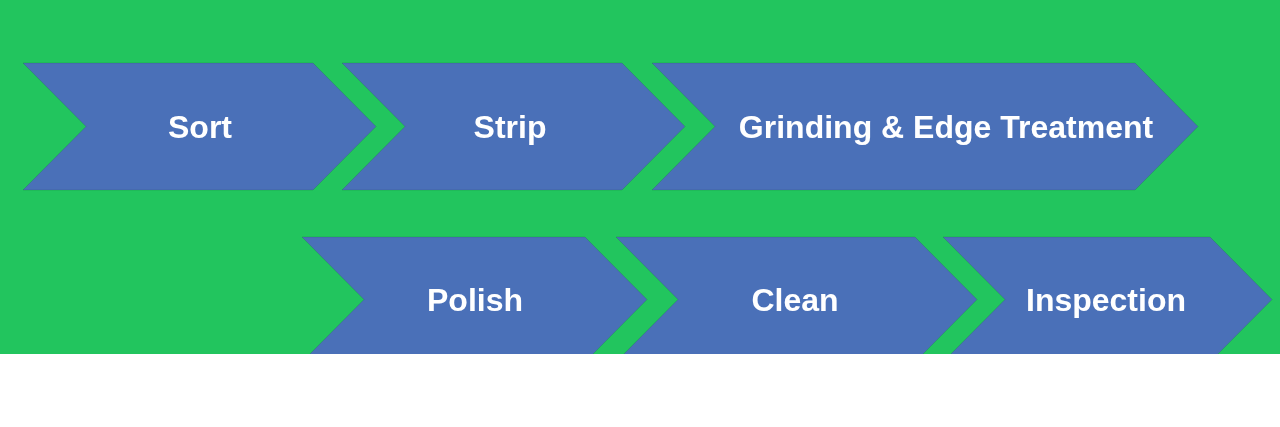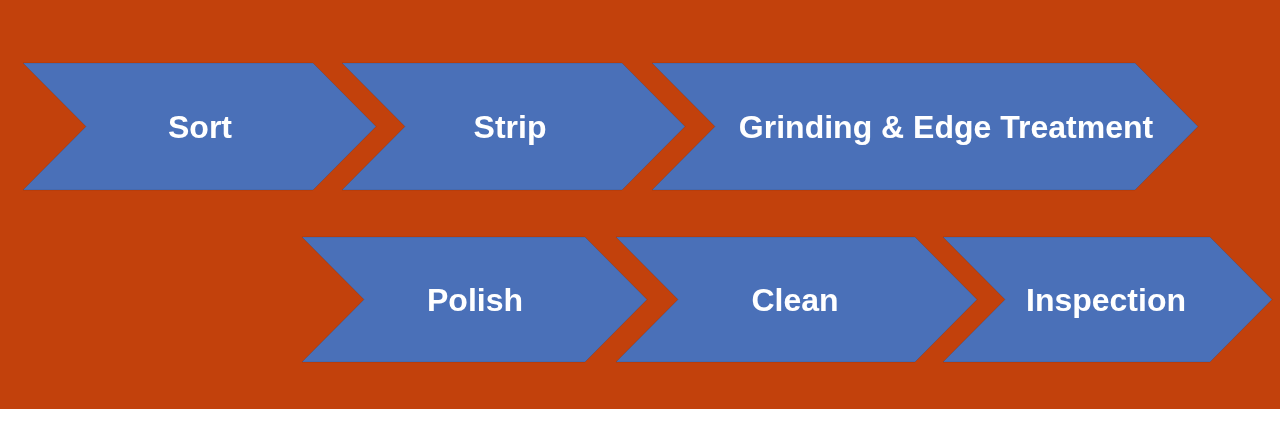--- a/index.html
+++ b/index.html
@@ -4,22 +4,22 @@
 <style>
   html, body {
     margin: 0;
     padding: 0;
     background: #ffffff;
     font-family: "Liberation Sans", sans-serif;
   }
   .canvas {
     position: relative;
     width: 1280px;
-    height: 409px;
-    background: #c2410c;
+    height: 354px;
+    background: #22c55e;
     overflow: hidden;
   }
   svg { display: block; }
   .chevron {
     stroke: rgba(0,0,0,0.10);
     stroke-width: 1;
   }
   .step-label {
     font-family: "Liberation Sans", sans-serif;
     font-weight: bold;

